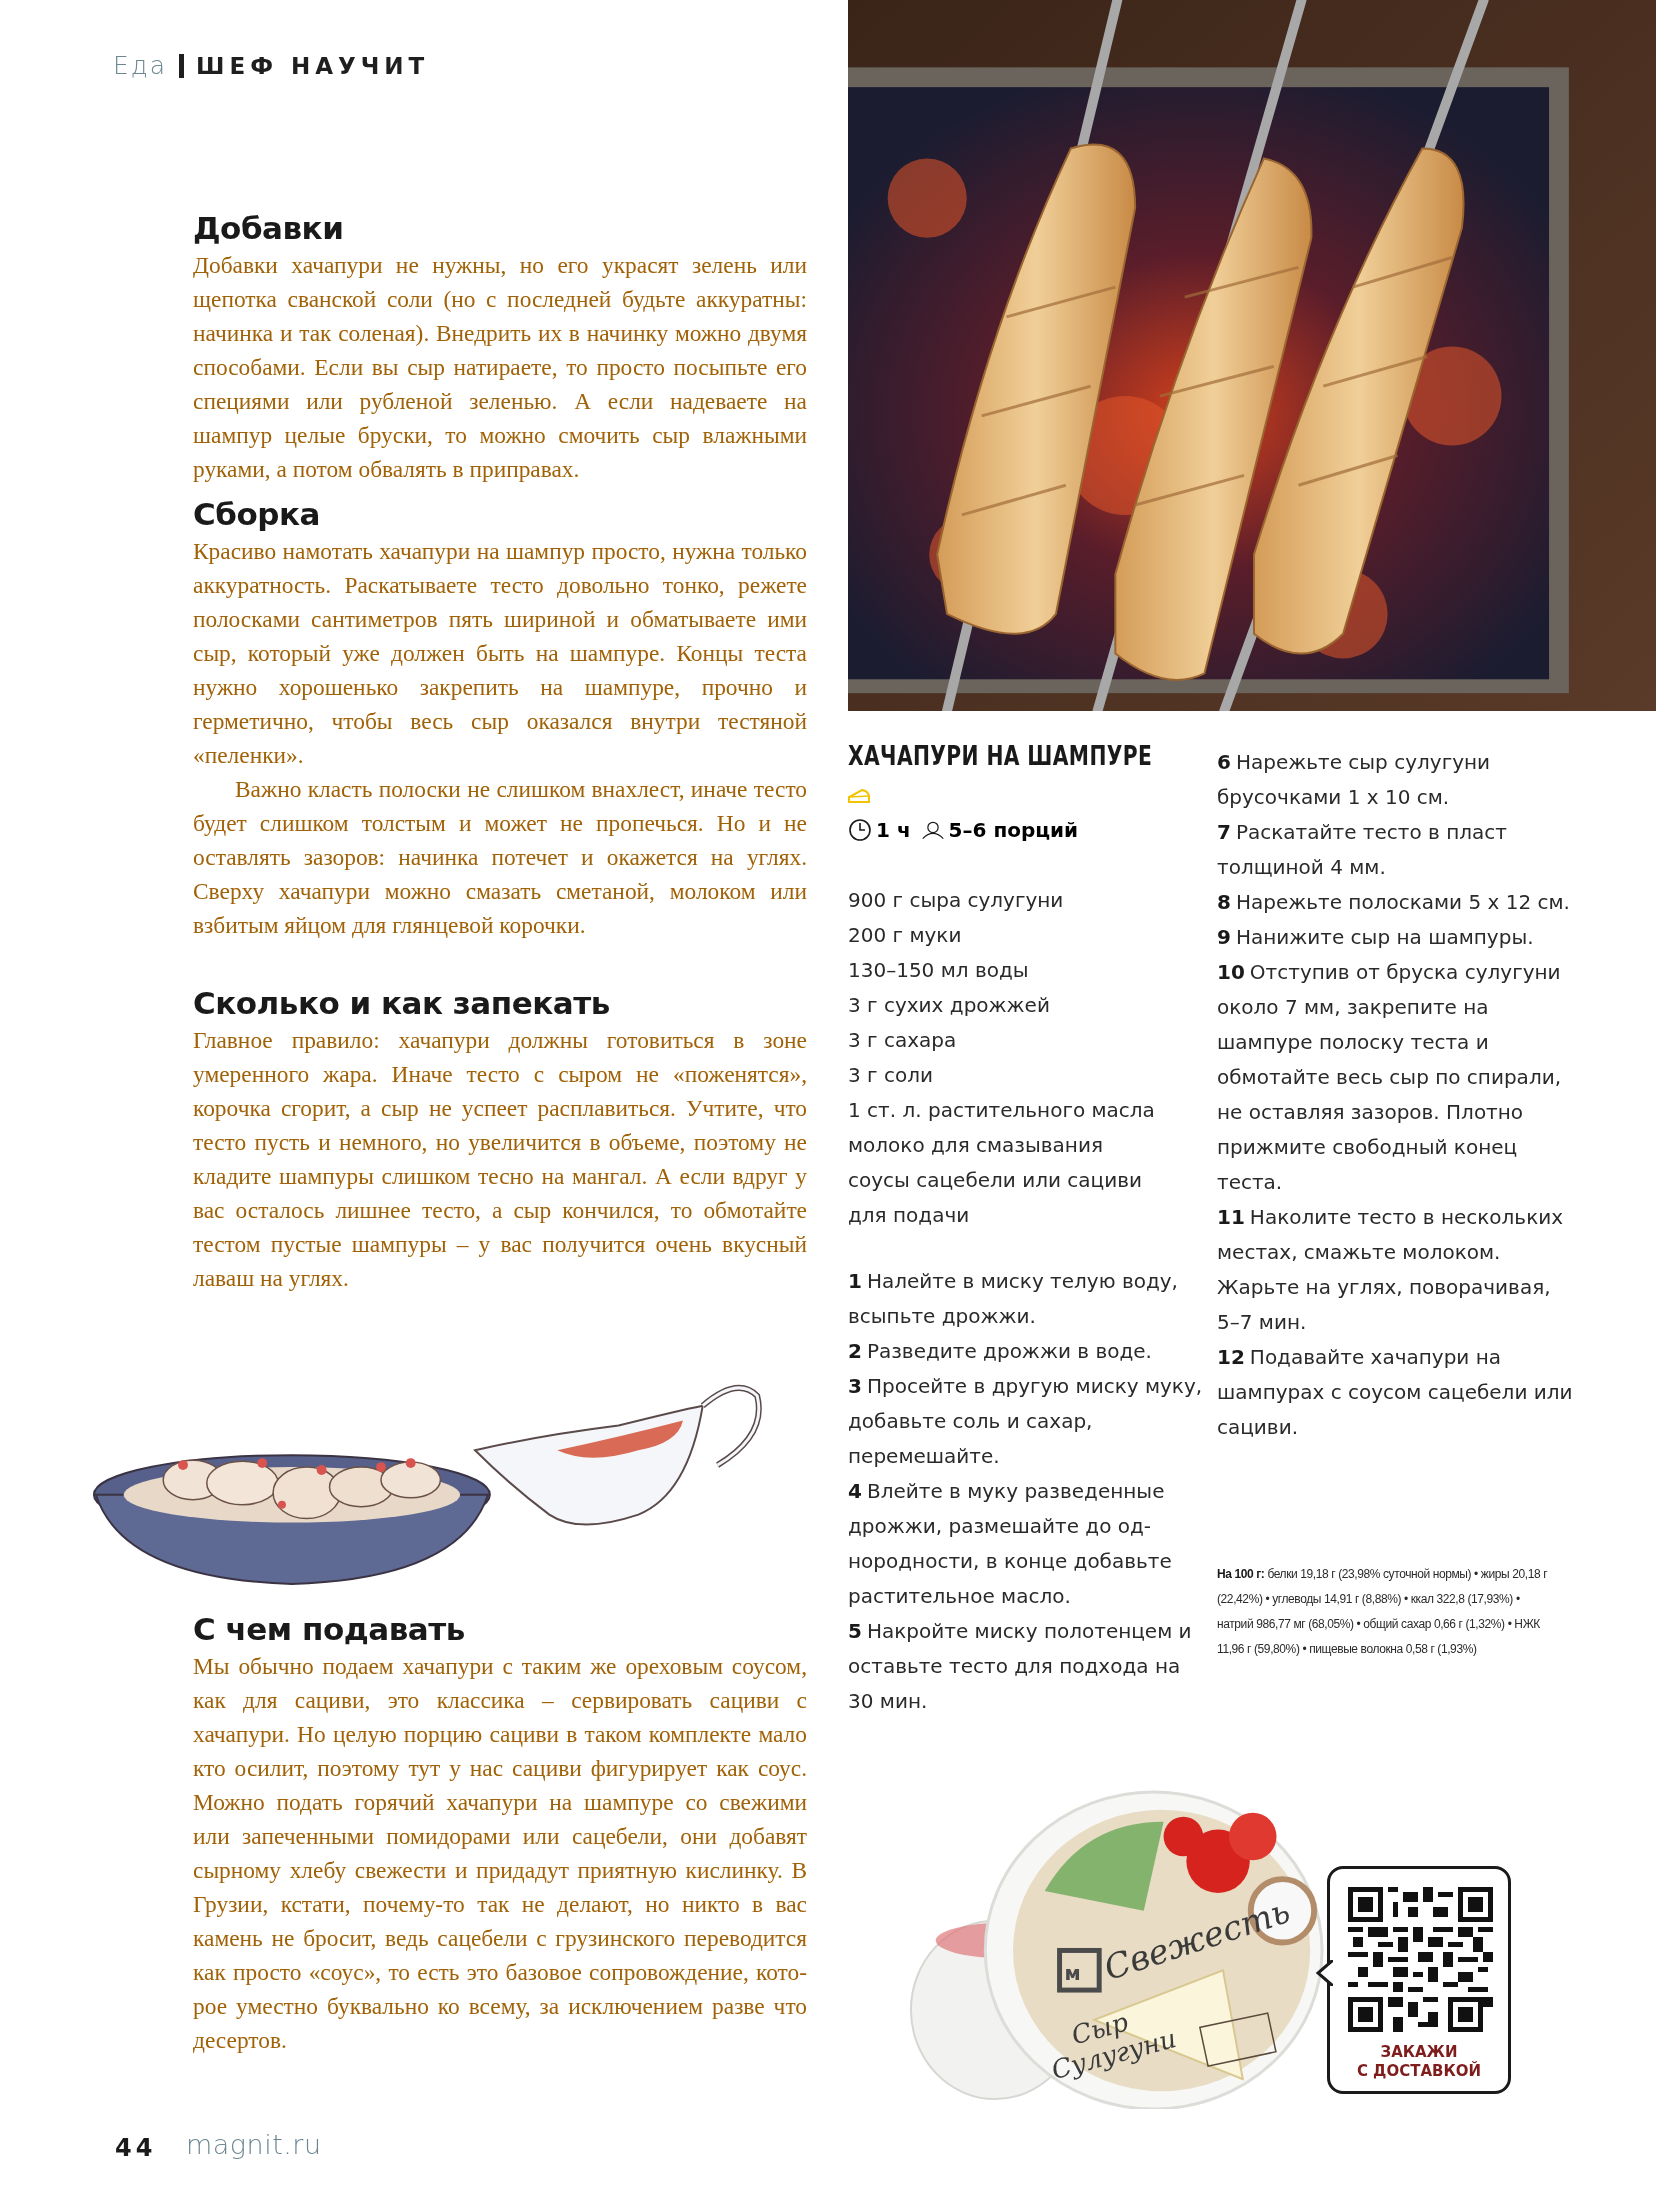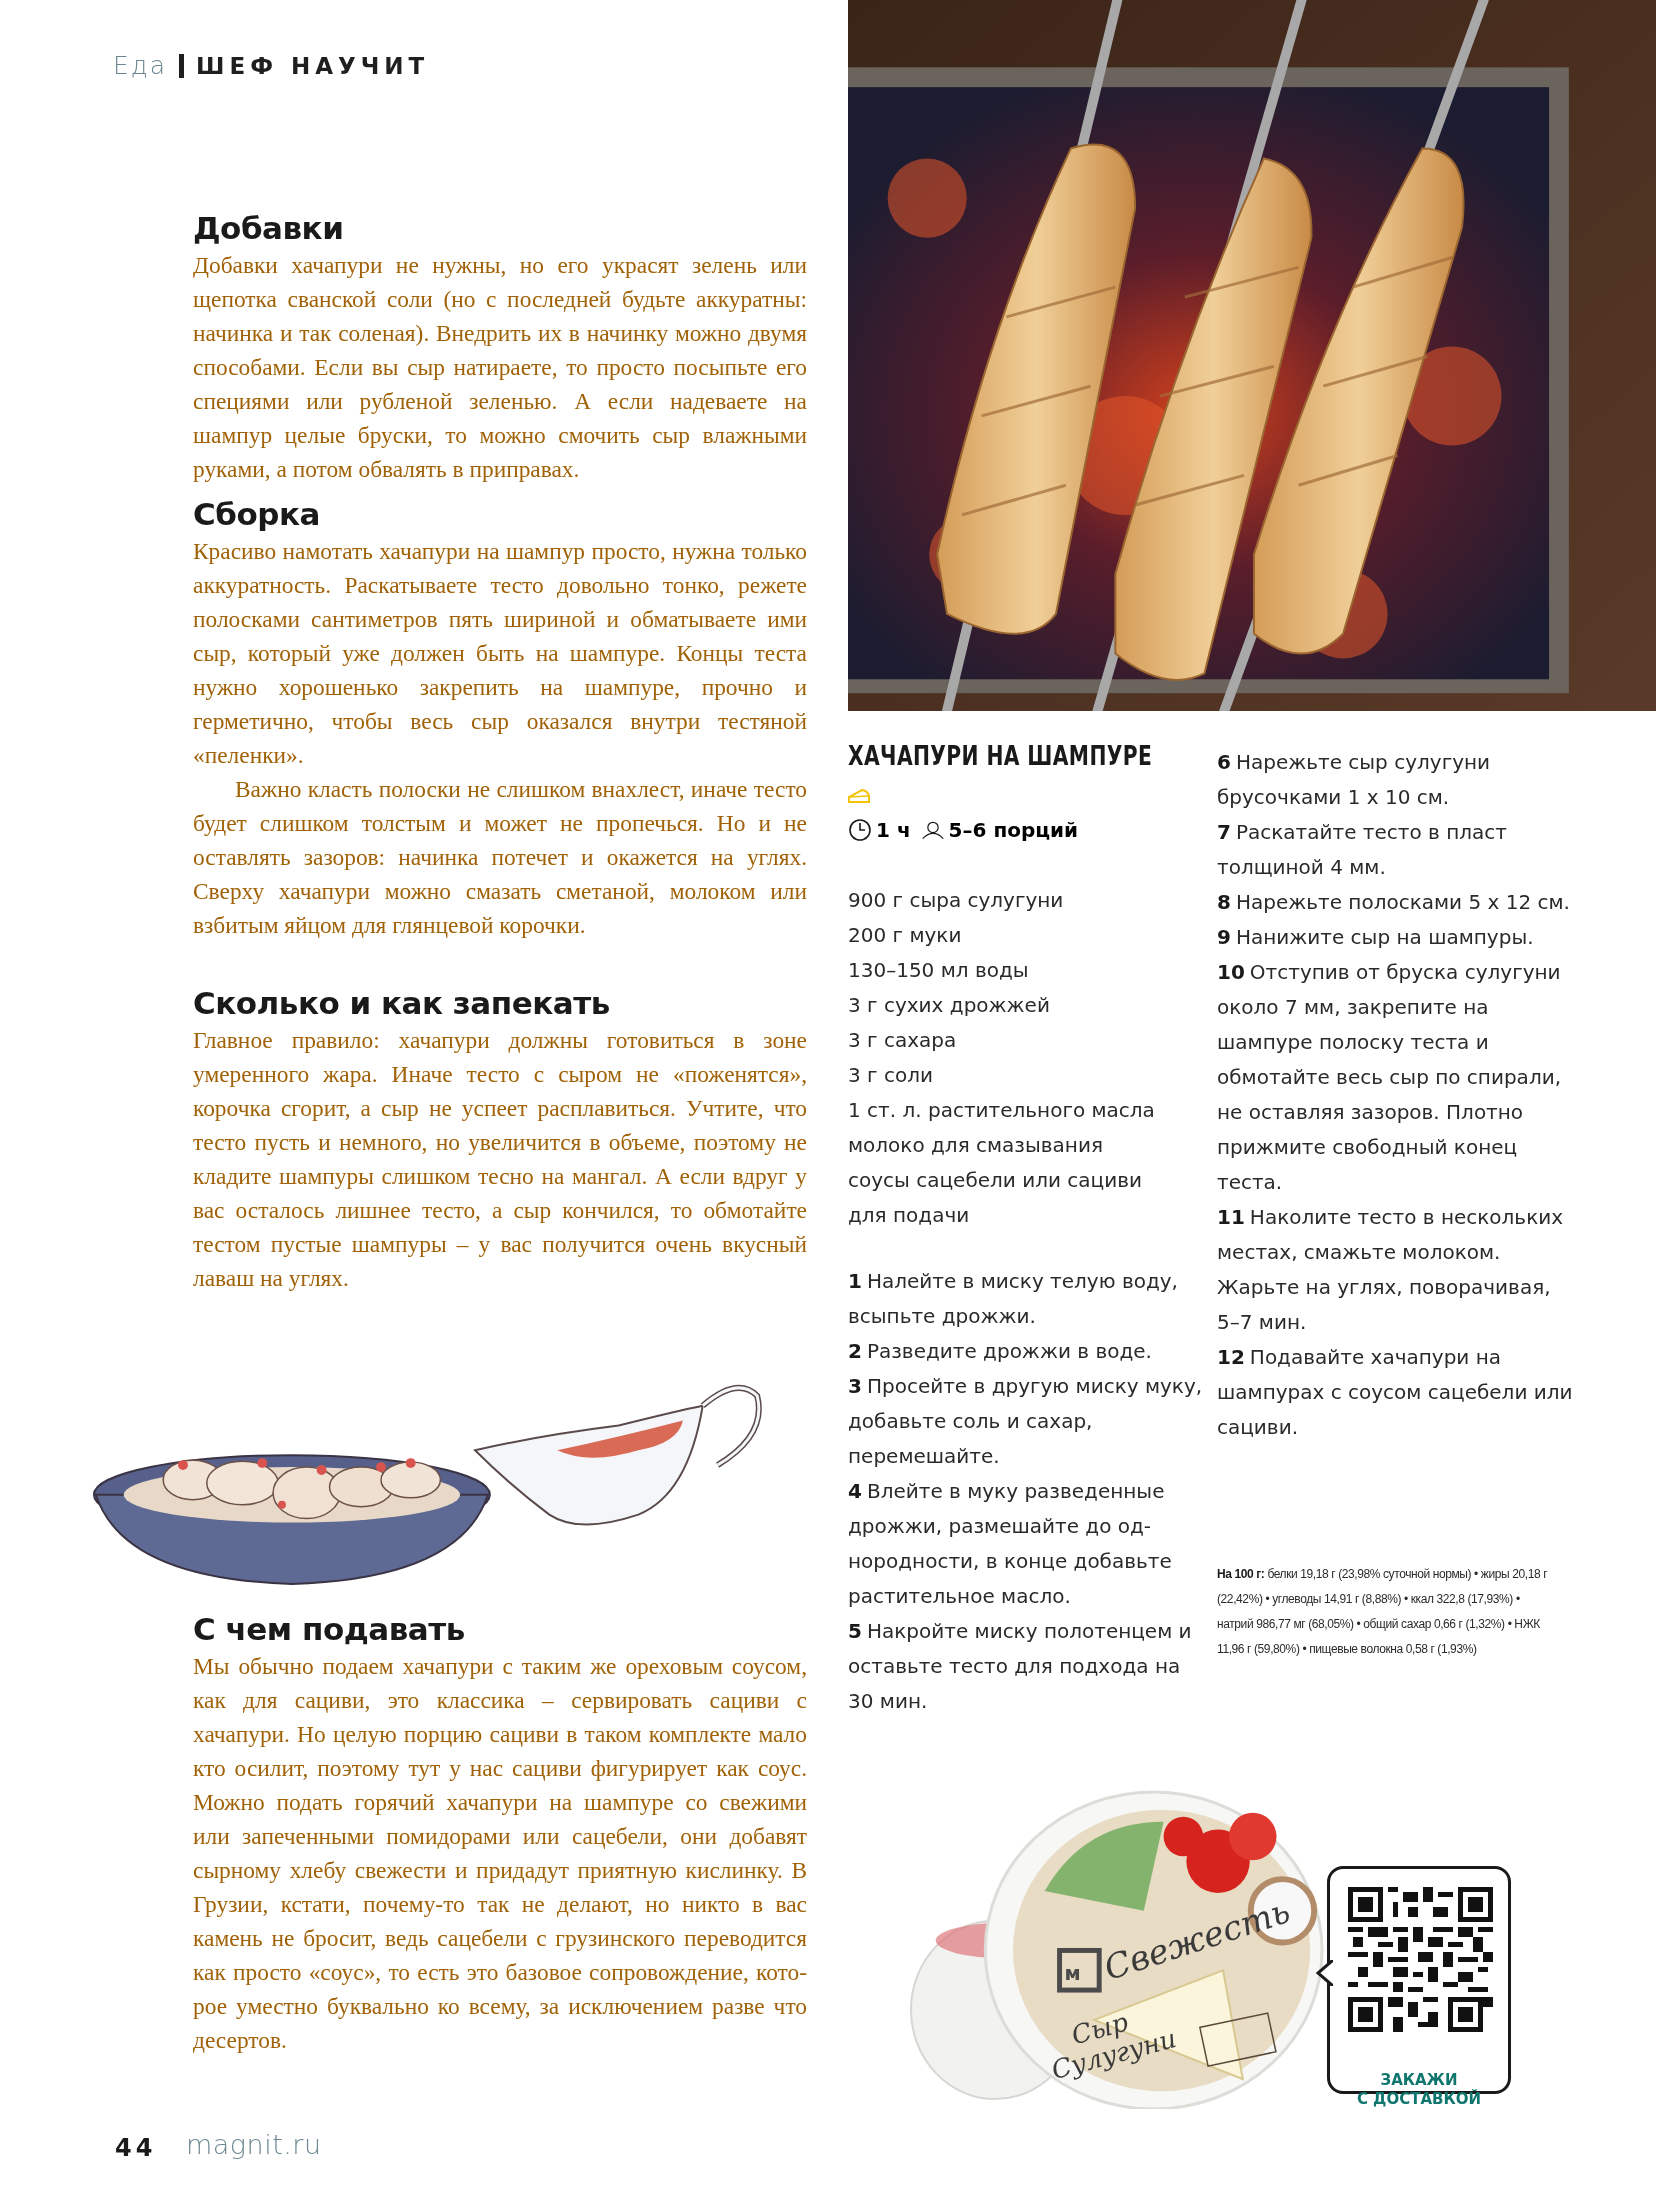--- a/index.html
+++ b/index.html
@@ -42,21 +42,21 @@
   .steps-b { left: 1217px; top: 745px; }
 
   .nutrition { position: absolute; left: 1217px; top: 1562px; width: 332px; font-family: "Liberation Sans Narrow", "Liberation Sans", sans-serif; font-size: 12px; line-height: 25px; color: #2a2a2a; letter-spacing: -0.4px; }
   .nutrition b { color: #1a1a1a; }
 
   
   .product { position: absolute; left: 906px; top: 1782px; width: 426px; height: 327px; }
   .qr-card { position: absolute; left: 1327px; top: 1866px; width: 184px; height: 228px; border: 3px solid #1a1a1a; border-radius: 16px; background: #fff; }
   .qr-card .tail { position: absolute; left: -14px; top: 91px; width: 20px; height: 26px; }
   .qr { position: absolute; left: 18px; top: 18px; width: 145px; height: 145px; }
-  .qr-label { position: absolute; left: 0; right: 0; top: 174px; text-align: center; font-family: "DejaVu Sans", sans-serif; font-weight: 700; font-size: 15px; line-height: 19px; color: #0f766e; margin-top: 28px; }
+  .qr-label { position: absolute; left: 0; right: 0; top: 174px; text-align: center; font-family: "DejaVu Sans", sans-serif; font-weight: 700; font-size: 15px; line-height: 19px; color: #7f1d1d; }
 
   
   .folio { position: absolute; left: 115px; top: 2134px; font-family: "DejaVu Sans", sans-serif; font-weight: 700; font-size: 24px; letter-spacing: 4px; color: #1a1a1a; }
   .site { position: absolute; left: 186px; top: 2129px; font-family: "DejaVu Sans", sans-serif; font-weight: 300; font-size: 27px; color: #6d8792; letter-spacing: 0.5px; }
 </style>
 </head>
 <body>
 
 <div class="running-head">
   <span class="section">Еда</span>

